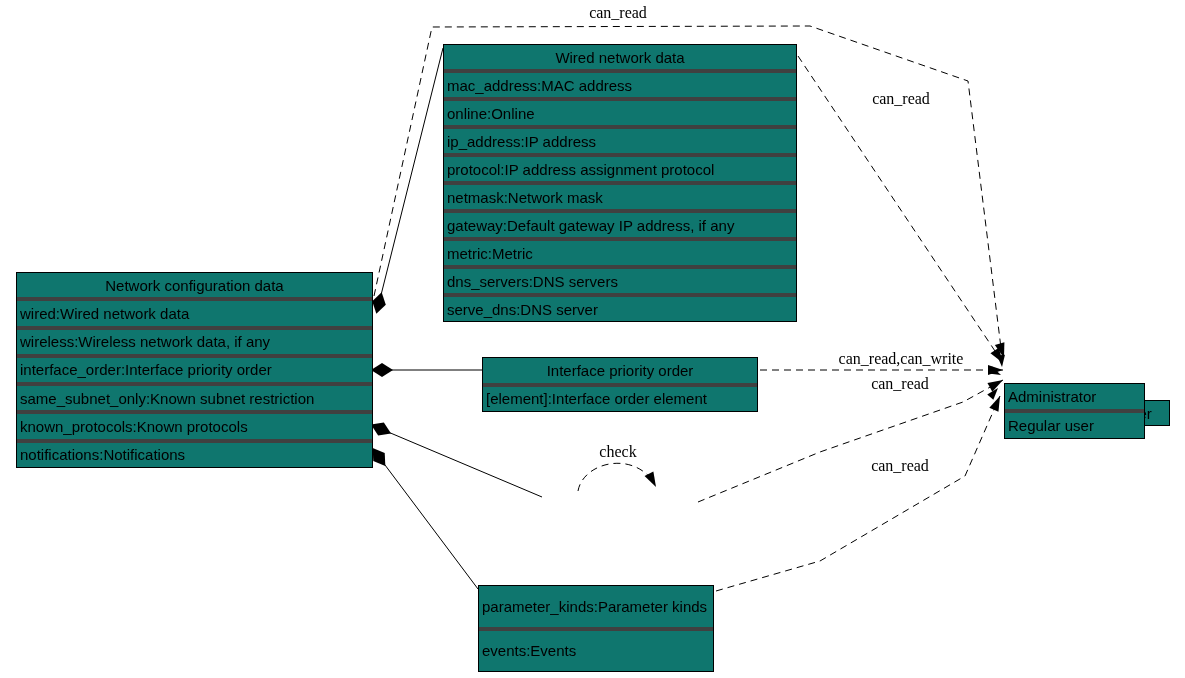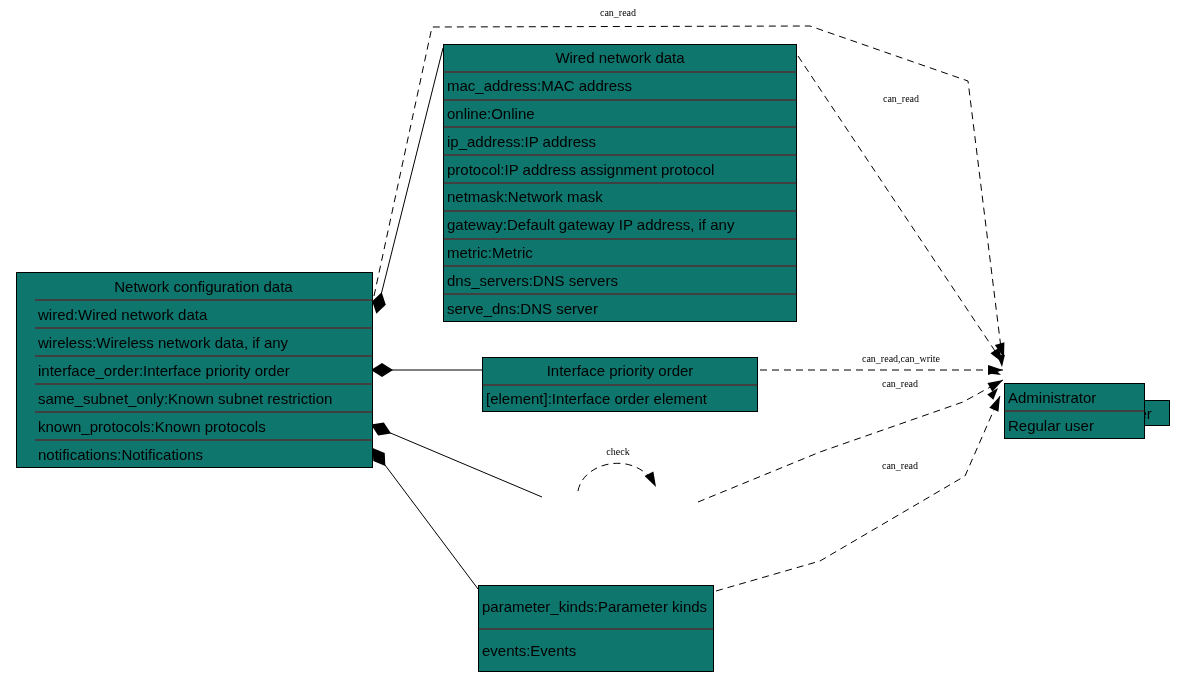--- a/index.html
+++ b/index.html
@@ -1,23 +1,23 @@
 <!DOCTYPE html>
 <html><head>
 <meta charset="utf-8">
 <style>
   html,body{margin:0;padding:0;background:#ffffff;}
   #canvas{position:relative;width:1185px;height:678px;background:#ffffff;overflow:hidden;
           font-family:"Liberation Sans",sans-serif;color:#000;}
   #edges{position:absolute;left:0;top:0;width:1185px;height:678px;}
   .node{position:absolute;border:1px solid #000;box-sizing:border-box;display:flex;flex-direction:column;background:#0f766e;text-align:center;}
-  .node .row{flex:1;display:flex;align-items:center;padding:0 3px;font-size:15px;white-space:nowrap;border-top:2px solid #404040;}
+  .node .row{flex:1;display:flex;align-items:center;padding:0 3px;font-size:15px;white-space:nowrap;border-top:4px solid #404040;}
   .node .row:first-child{border-top:none;}
   .node .title{justify-content:center;padding:0;}
-  .elabel{position:absolute;font-family:"Liberation Serif",serif;font-size:10px;white-space:nowrap;
+  .elabel{position:absolute;font-family:"Liberation Serif",serif;font-size:16px;white-space:nowrap;
           transform:translateX(-50%);background:#fff;line-height:14px;}
 </style>
 </head>
 <body>
 
 <div id="canvas">
 
   <svg id="edges" viewBox="0 0 1185 678" xmlns="http://www.w3.org/2000/svg">
 
     <polyline points="374,296 432,27 810,26 968,81 1001,348 1004,358" fill="none" stroke="#000" stroke-width="1" stroke-dasharray="7 5"></polyline>
@@ -43,21 +43,21 @@
     <polygon points="0,0 -15,-5 -15,5" fill="#000" transform="translate(1003,370) rotate(0)"></polygon>
     <polygon points="0,0 -15,-5 -15,5" fill="#000" transform="translate(1003,380) rotate(-29)"></polygon>
     <polygon points="0,0 -15,-5 -15,5" fill="#000" transform="translate(1000,396) rotate(-66)"></polygon>
     <polygon points="0,0 -12,-4 -12,4" fill="#000" transform="translate(1002,367) rotate(85)"></polygon>
     <polygon points="0,0 -12,-4 -12,4" fill="#000" transform="translate(1001,375) rotate(25)"></polygon>
     <polygon points="0,0 -12,-4 -12,4" fill="#000" transform="translate(998,388) rotate(-50)"></polygon>
 
     <polygon points="0,0 -15,-5 -15,5" fill="#000" transform="translate(656,487) rotate(62)"></polygon>
   </svg>
 
-  <div class="node" style="left:16px;top:272px;width:357px;height:196px;padding-left:18px;">
+  <div class="node" style="left:16px;top:272px;width:357px;height:196px;">
     <div class="row title">Network configuration data</div>
     <div class="row">wired:Wired network data</div>
     <div class="row">wireless:Wireless network data, if any</div>
     <div class="row">interface_order:Interface priority order</div>
     <div class="row">same_subnet_only:Known subnet restriction</div>
     <div class="row">known_protocols:Known protocols</div>
     <div class="row">notifications:Notifications</div>
   </div>
 
   <div class="node" style="left:443px;top:44px;width:354px;height:278px;">

